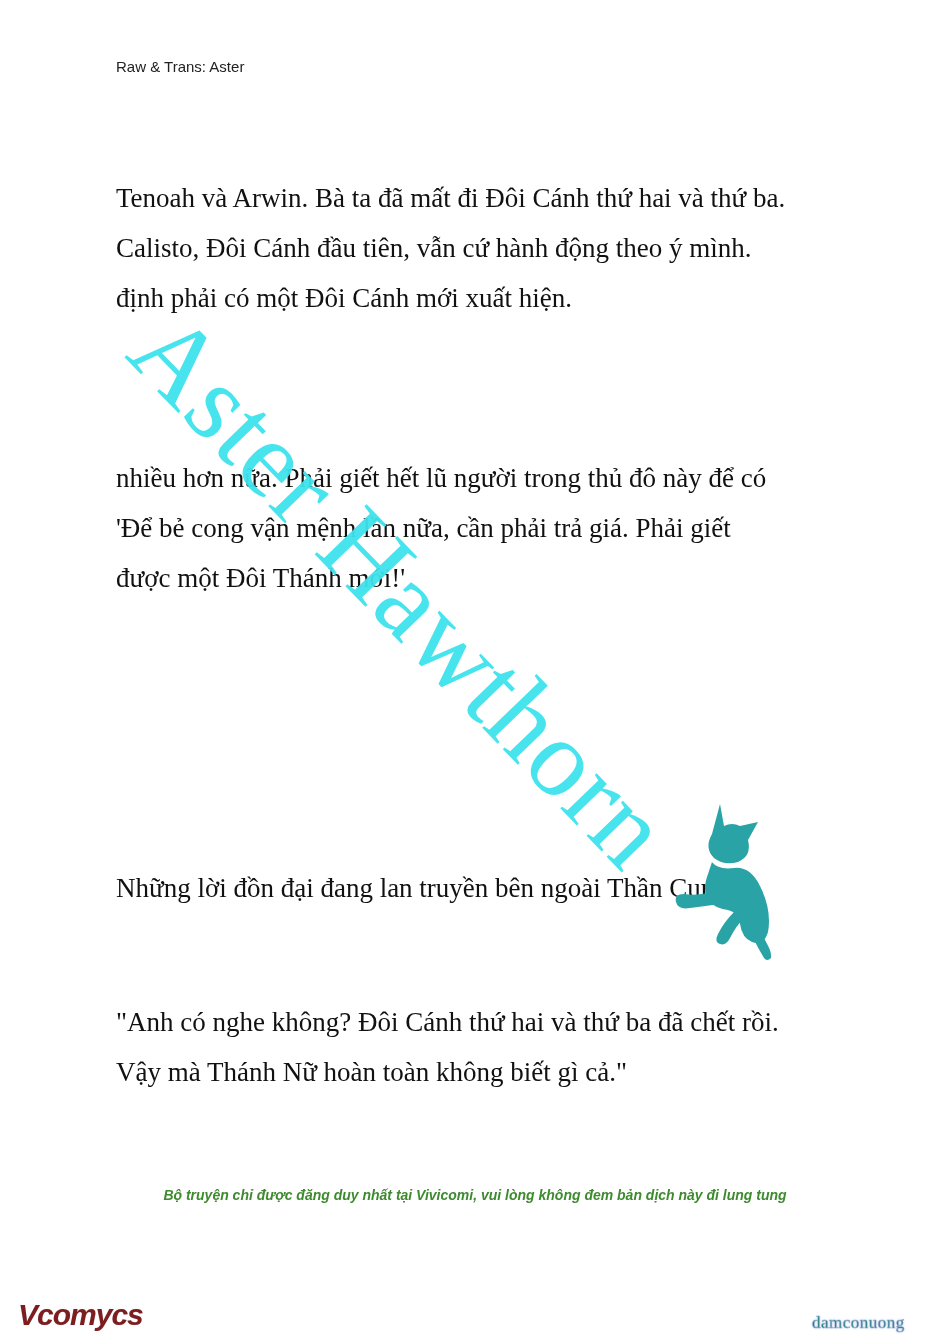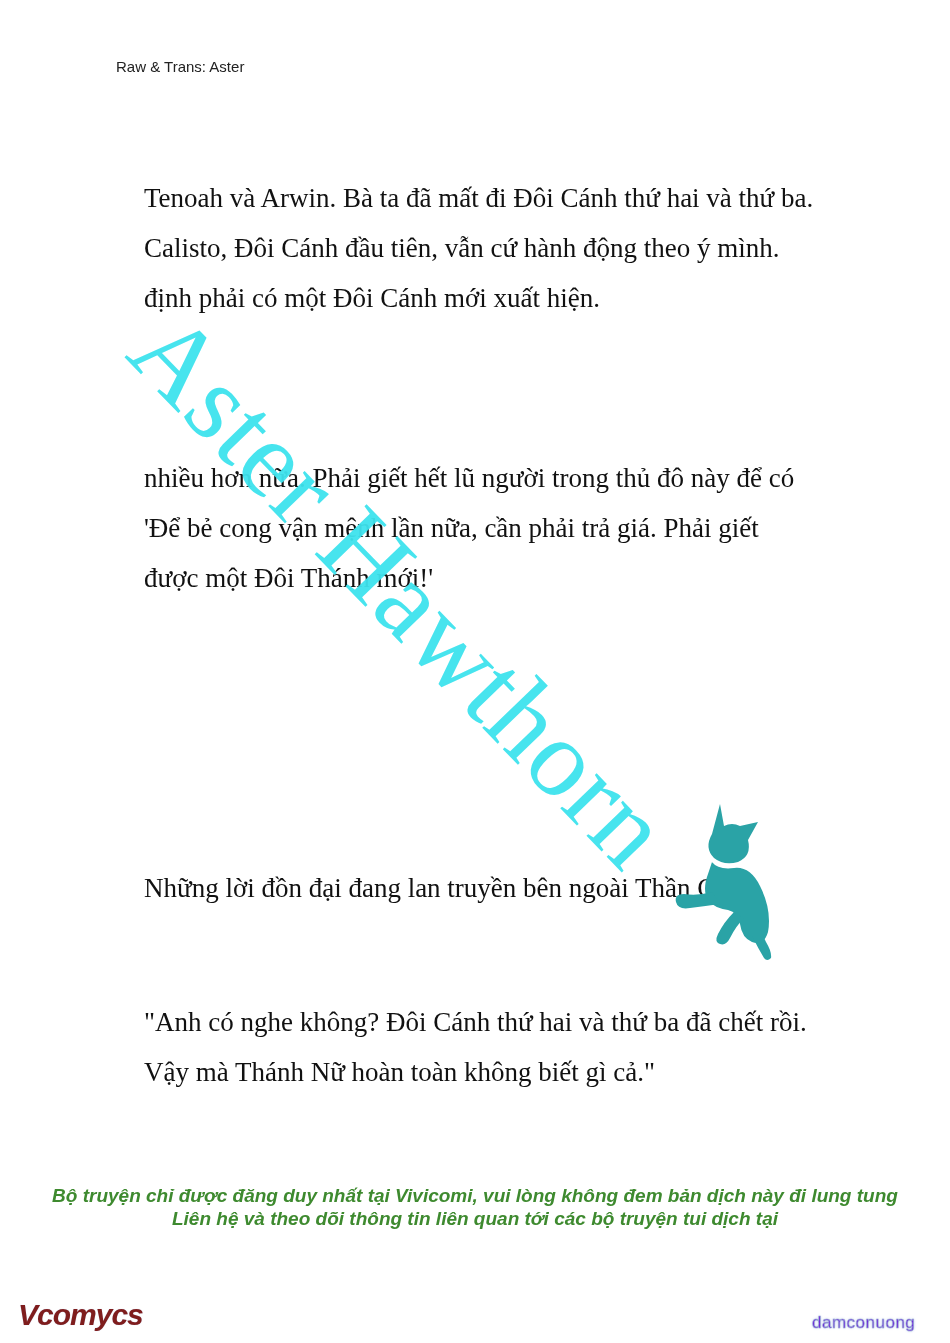--- a/index.html
+++ b/index.html
@@ -34,21 +34,20 @@
       width: 740px;
       font-family: "Liberation Serif", serif;
       font-size: 27px;
       line-height: 50px;
       color: #111111;
       z-index: 2;
     }
     .body-text .line {
       display: block;
       white-space: nowrap;
-      margin-left: 28px;
     }
     .p1 { top: 173px; }
     .p2 { top: 453px; }
     .p3 { top: 683px; }
     .p4 { top: 863px; }
     .p5 { top: 997px; }
 
     .watermark {
       position: absolute;
       left: 400px;
@@ -73,21 +72,21 @@
 
     .footer-notice {
       position: absolute;
       left: 0;
       top: 1184px;
       width: 950px;
       text-align: center;
       font-family: "Liberation Sans", sans-serif;
       font-style: italic;
       font-weight: bold;
-      font-size: 19px;
+      font-size: 14px;
       line-height: 23px;
       color: #3e8a2f;
     }
     .footer-notice .line { display: block; }
 
     .brand-left {
       position: absolute;
       left: 18px;
       top: 1298px;
       font-family: "Liberation Sans", sans-serif;
@@ -95,23 +94,23 @@
       font-weight: bold;
       font-size: 30px;
       letter-spacing: -1px;
       color: #7f1d1d;
       text-shadow: 0 0 1px #c5d3ee;
     }
     .brand-right {
       position: absolute;
       left: 812px;
       top: 1313px;
-      font-family: Liberation Sans, sans-serif;
+      font-family: Liberation Serif, serif;
       font-size: 17px;
-      color: #6d28d9;
+      color: #0f766e;
       -webkit-text-stroke: 0.6px #9fb2d6;
       text-shadow: 0 0 3px #b9c8e8, 0 0 1px #8ea4cf;
       letter-spacing: 0.5px;
     }
   </style>
 </head>
 <body>
 
 <div class="page">
 
@@ -153,19 +152,18 @@
       <path d="M66 112 Q56 122 50 134 Q46 142 52 144 Q58 146 62 138 Q68 126 76 118 Z"></path>
 
       <path d="M84 136 Q90 148 96 158 Q99 162 103 158 Q104 152 98 142 Q94 134 92 128 Z"></path>
     </g>
 
     <path d="M44 58 Q56 68 72 62 Q70 66 62 68 Q52 68 44 62 Z" fill="#ffffff"></path>
   </svg>
 
   <div class="footer-notice">
     <span class="line">Bộ truyện chỉ được đăng duy nhất tại Vivicomi, vui lòng không đem bản dịch này đi lung tung</span>
-    <span class="line">Liên hệ và theo dõi thông tin liên quan tới các bộ truyện tui dịch tại</span>
   </div>
 
   <div class="brand-left">Vcomycs</div>
   <div class="brand-right">damconuong</div>
 
 </div>
 
 </body></html>

